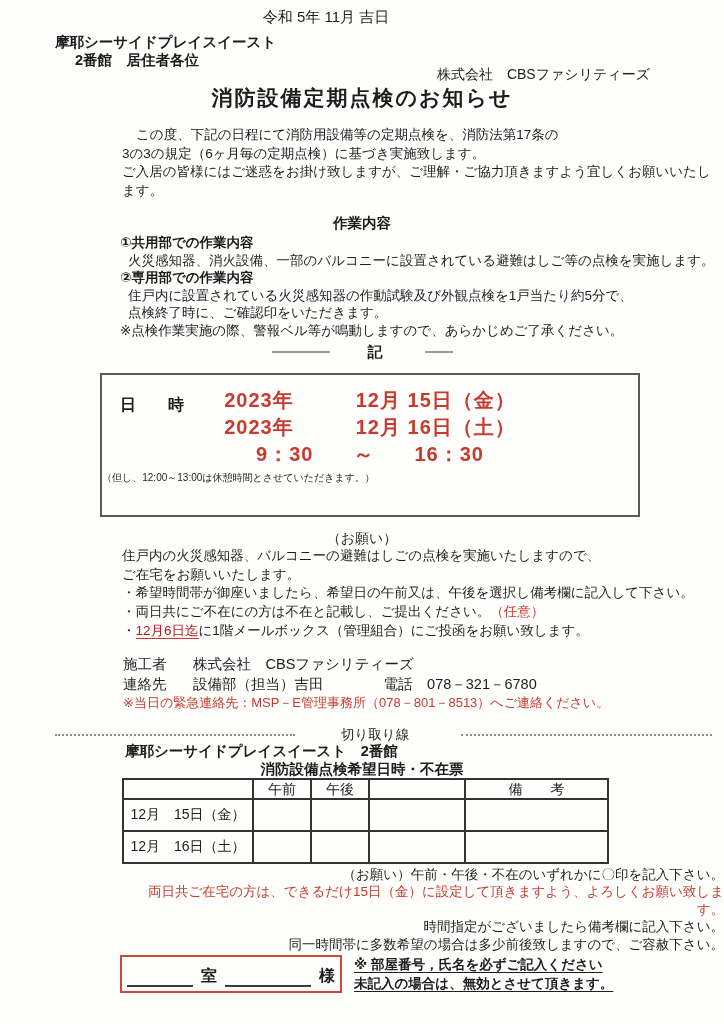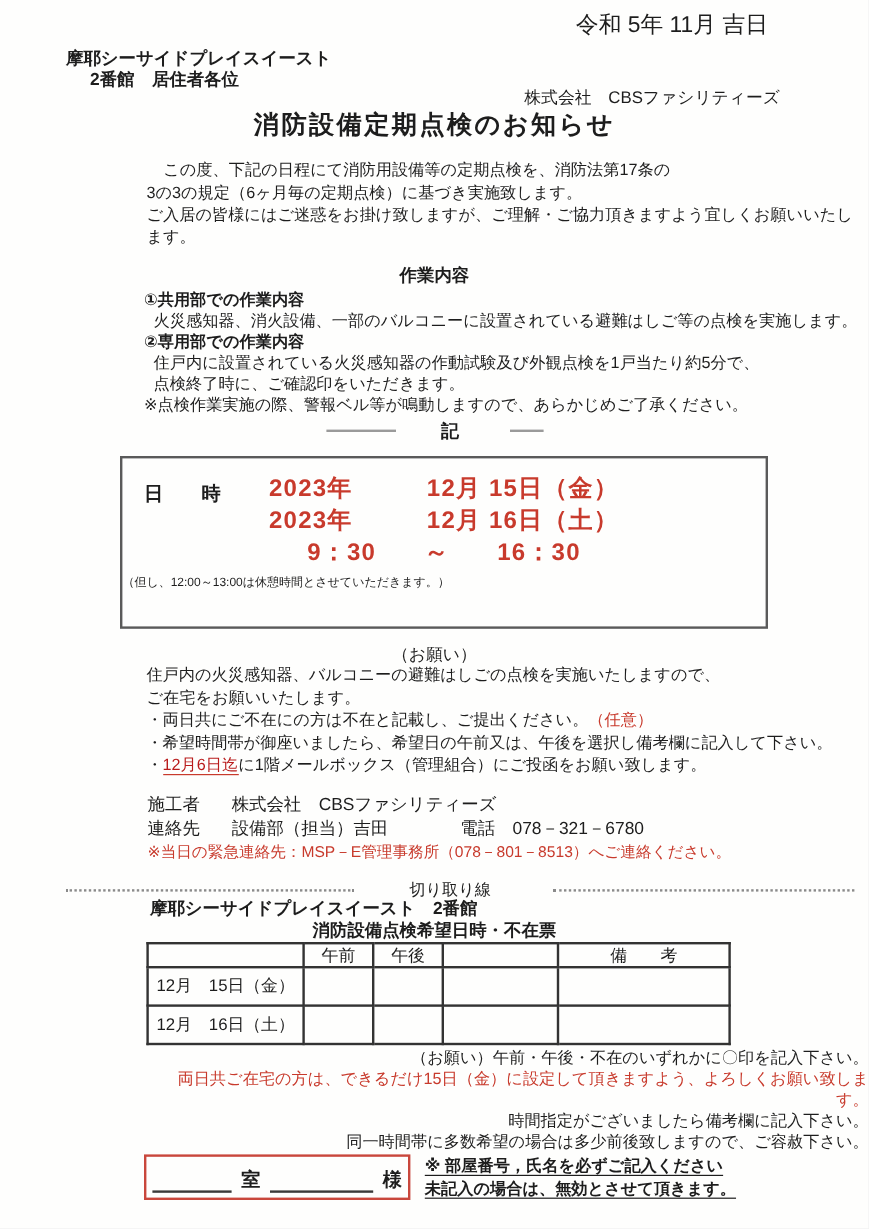--- a/index.html
+++ b/index.html
@@ -1,21 +1,21 @@
 <!DOCTYPE html>
 <html><head>
 <meta charset="utf-8">
 <style>
   html,body{margin:0;padding:0;background:#e8e8e8;}
   .page{
     width:724px;height:1024px;background:#fefefdff;position:relative;overflow:hidden;
     margin:0 auto;font-family:"Liberation Sans","DejaVu Sans",sans-serif;color:#1d1d1d;
     box-sizing:border-box;
   }
-  .issue-date{padding:8px 84px 0 12px;text-align:right;font-size:19px;}
+  .issue-date{padding:8px 84px 0 12px;text-align:center;font-size:15px;}
   .addressee{margin:6px 0 0 55px;font-weight:bold;font-size:14.5px;line-height:18px;}
   .addressee .l2{margin-left:20px;}
   .company-line{margin-top:-4px;padding-right:74px;text-align:right;font-size:14px;line-height:18px;}
   .doc-title{margin-top:1px;text-align:center;font-size:21px;font-weight:bold;letter-spacing:2px;line-height:28px;}
   .intro{margin:14px 10px 0 122px;font-size:13.5px;line-height:18.5px;}
   .intro .l1{text-indent:14px;}
   .work-heading{margin-top:14px;text-align:center;font-weight:bold;font-size:14.5px;line-height:19px;}
   .work{margin:1px 8px 0 120px;font-size:13.5px;line-height:17.5px;}
   .work .w-title{font-weight:bold;}
   .work .w-body{margin-left:8px;}
@@ -130,22 +130,22 @@
       <span>16：30</span>
     </div>
     <div class="break-note">（但し、12:00～13:00は休憩時間とさせていただきます。）</div>
   </div>
 
   <div class="request-heading">（お願い）</div>
 
   <div class="request-body">
     <div>住戸内の火災感知器、バルコニーの避難はしごの点検を実施いたしますので、</div>
     <div>ご在宅をお願いいたします。</div>
+    <div>・希望時間帯が御座いましたら、希望日の午前又は、午後を選択し備考欄に記入して下さい。</div>
     <div><span>・両日共にご不在にの方は不在と記載し、ご提出ください。</span><span class="red">（任意）</span></div>
-    <div>・希望時間帯が御座いましたら、希望日の午前又は、午後を選択し備考欄に記入して下さい。</div>
     <div><span>・</span><span class="red-underline">12月6日迄</span><span>に1階メールボックス（管理組合）にご投函をお願い致します。</span></div>
   </div>
 
   <div class="contact">
     <div>
       <span class="c-label">施工者</span>
       <span>株式会社　CBSファシリティーズ</span>
     </div>
     <div>
       <span class="c-label">連絡先</span>

